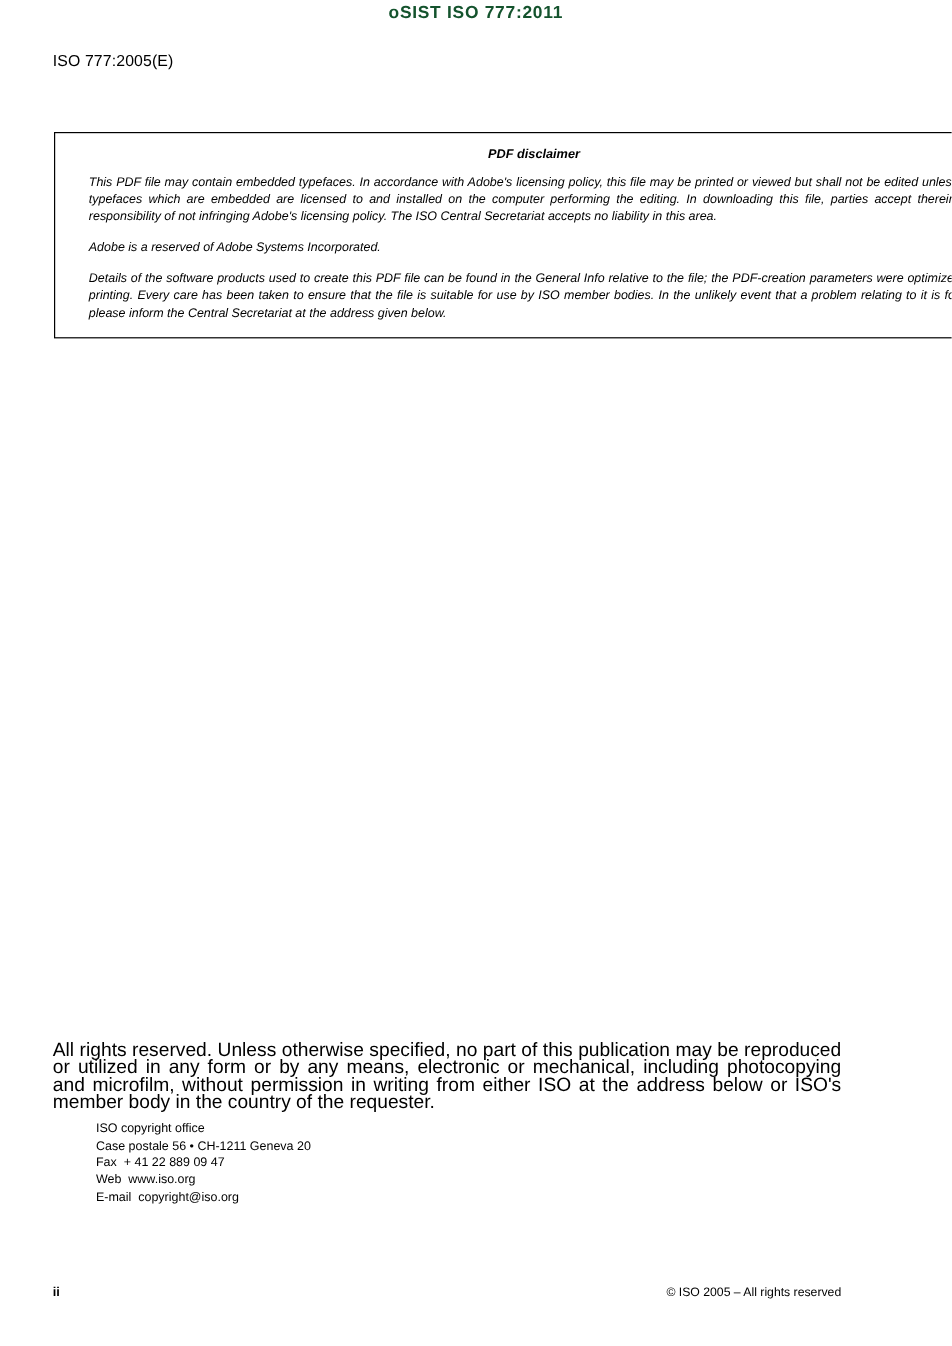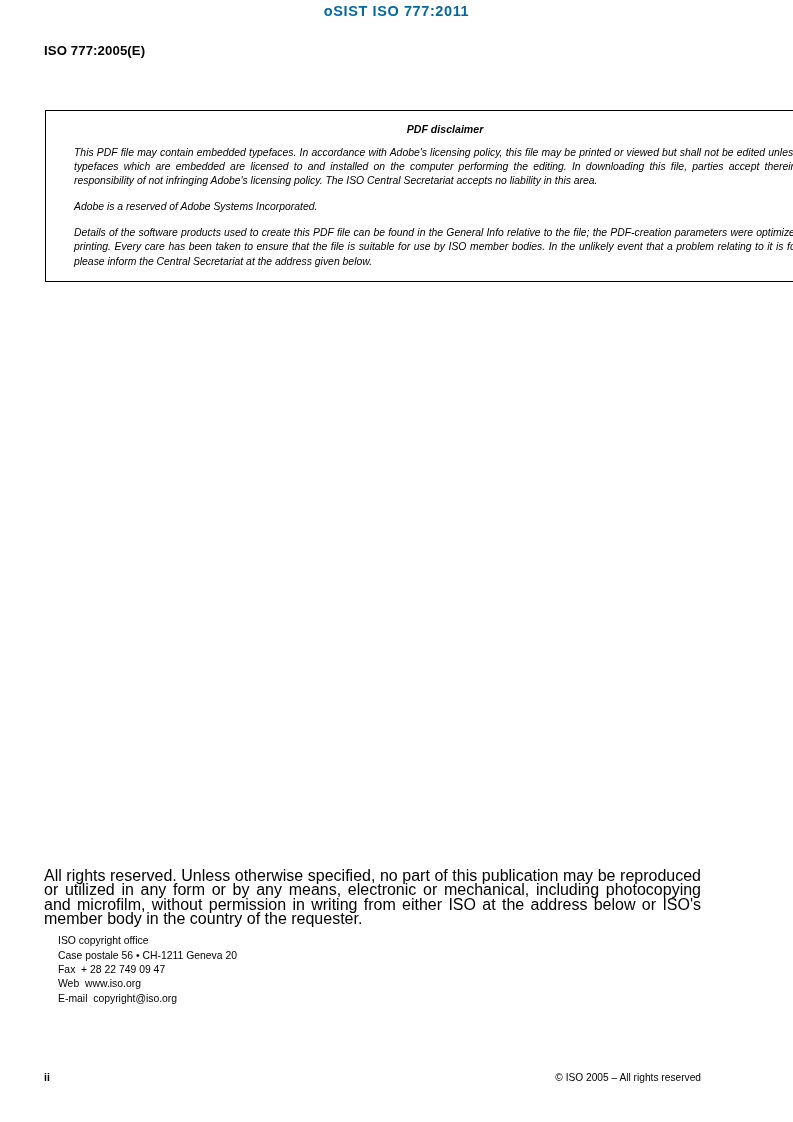--- a/index.html
+++ b/index.html
@@ -27,31 +27,31 @@
   
   .watermark {
     position: absolute;
     top: 3px;
     left: 0;
     width: 793px;
     text-align: center;
     font-size: 14.5px;
     font-weight: bold;
     letter-spacing: 0.6px;
-    color: #0369a1;
+    color: #14532d;
     user-select: none;
   }
 
   
   .doc-header {
     position: absolute;
     left: 44px;
     top: 43px;
     font-size: 13.2px;
-    font-weight: bold;
+    font-weight: normal;
     letter-spacing: 0.1px;
   }
 
   
   .disclaimer-box {
     position: absolute;
     left: 45px;
     top: 110px;
     width: 784px;
     border: 1px solid #000000;
@@ -90,21 +90,21 @@
   .copyright-line .csym {
     margin-right: 6px;
   }
   .rights-para {
     font-size: 16px;
     line-height: 14.3px;
     text-align: justify;
     margin: 0 0 8px 0;
   }
   .address-block {
-    margin: 0 0 0 14px;
+    margin: 0 0 0 36px;
     font-size: 10.4px;
     line-height: 14.4px;
   }
   .address-line {
     white-space: pre;
   }
   .published-line {
     font-size: 10.4px;
     line-height: 14px;
     margin: 4px 0 0 0;
@@ -146,21 +146,21 @@
   </div>
 
   <div class="copyright-block">
 
 
     <p class="rights-para">All rights reserved. Unless otherwise specified, no part of this publication may be reproduced or utilized in any form or by any means, electronic or mechanical, including photocopying and microfilm, without permission in writing from either ISO at the address below or ISO's member body in the country of the requester.</p>
 
     <div class="address-block">
       <div class="address-line">ISO copyright office</div>
       <div class="address-line">Case postale 56 • CH-1211 Geneva 20</div>
-      <div class="address-line">Fax  + 28 22 749 09 47</div>
+      <div class="address-line">Fax  + 41 22 889 09 47</div>
       <div class="address-line">Web  www.iso.org</div>
       <div class="address-line">E-mail  copyright@iso.org</div>
     </div>
 
   </div>
 
   <div class="page-footer">
     <span class="footer-page-number">ii</span>
     <span class="footer-rights">© ISO 2005 – All rights reserved</span>
   </div>

